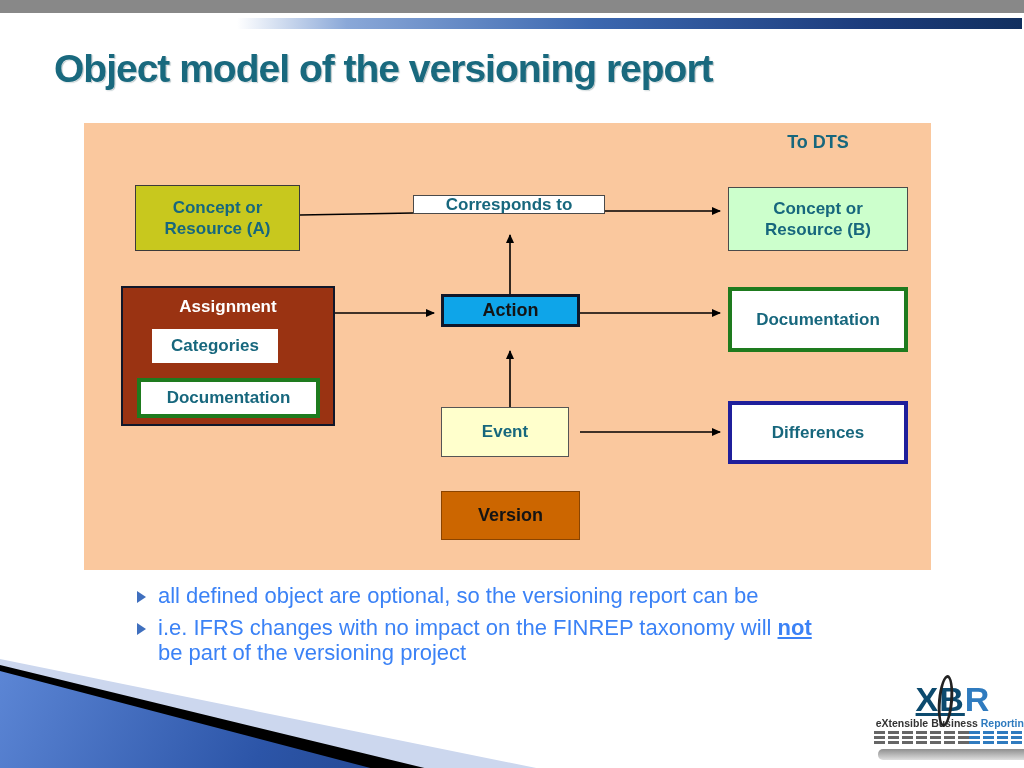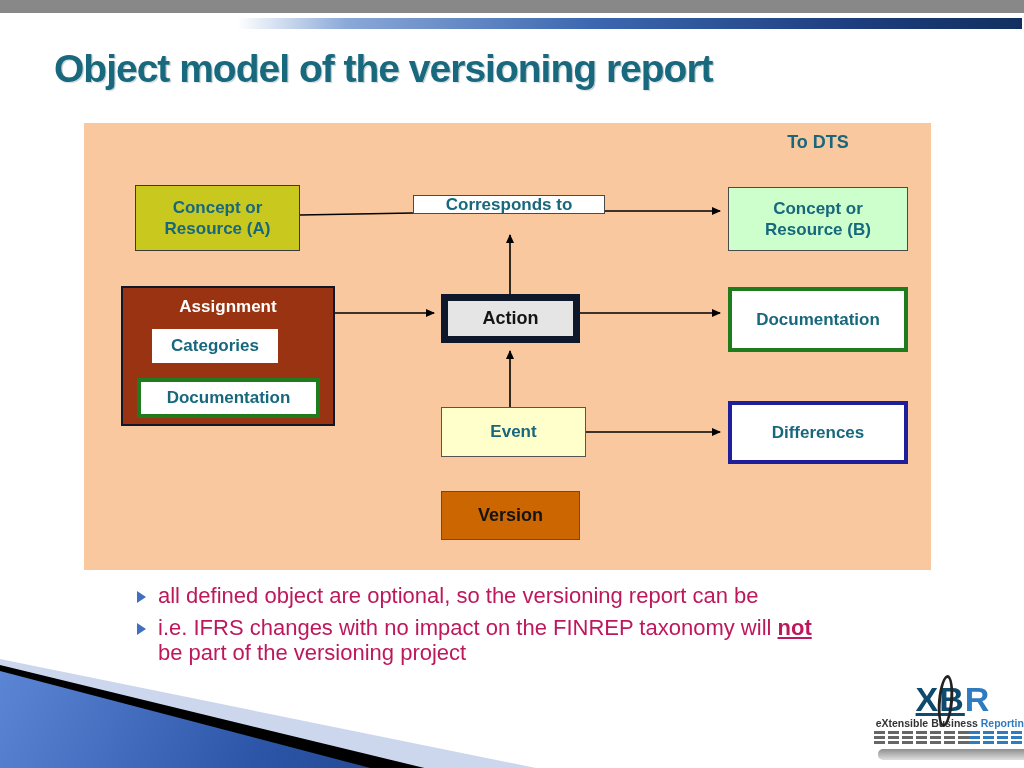--- a/index.html
+++ b/index.html
@@ -32,28 +32,28 @@
     position:absolute; display:flex; flex-direction:column; align-items:center; justify-content:center;
     font-size:17px; font-weight:bold; color:#17677d; text-align:center; line-height:1.25;
   }
   .concept-a { left:51px;  top:62px;  width:165px; height:66px; background:#c8c81e; border:1px solid #3a3a3a; }
   .corresponds { left:329px; top:72px; width:192px; height:19px; background:#ffffff; border:1px solid #4a4a4a; }
   .concept-b { left:644px; top:64px;  width:180px; height:64px; background:#ccffcc; border:1px solid #4a4a4a; }
   .assignment { left:37px; top:163px; width:214px; height:140px; background:#9a3312; border:2px solid #0f172a; position:absolute; }
   .assignment-title { margin-top:9px; text-align:center; font-size:17px; font-weight:bold; color:#ffffff; }
   .categories { left:29px; top:41px; width:126px; height:34px; background:#ffffff; }
   .assign-doc { left:14px; top:90px; width:183px; height:40px; background:#ffffff; border:4px solid #1e7b1e; }
-  .action  { left:357px; top:171px; width:139px; height:49px; background:#e5e5e5; border:7px solid #0f172a; color:#141414; font-size:18px; }
-  .event   { left:357px; top:284px; width:145px; height:50px; background:#ffffcc; border:1px solid #555555; }
+  .action  { left:357px; top:171px; width:139px; height:33px; background:#0ea5e9; border:3px solid #0f172a; color:#141414; font-size:18px; }
+  .event   { left:357px; top:284px; width:128px; height:50px; background:#ffffcc; border:1px solid #555555; }
   .version { left:357px; top:368px; width:139px; height:49px; background:#cc6600; border:1px solid #8a4400; color:#141414; font-size:18px; }
   .doc-right   { left:644px; top:164px; width:180px; height:65px; background:#ffffff; border:4px solid #1e7b1e; }
   .differences { left:644px; top:278px; width:180px; height:63px; background:#ffffff; border:4px solid #1f1f9b; }
   .arrows { position:absolute; left:0; top:0; width:847px; height:447px; pointer-events:none; }
   
-  .bullets { position:absolute; left:137px; top:570px; width:800px; color:#be185d; }
+  .bullets { position:absolute; left:137px; top:570px; width:800px; color:#3b82f6; }
   .bullet { display:flex; margin-bottom:7px; }
   .tri {
     width:0; height:0; margin:8px 12px 0 0; flex:0 0 auto;
     border-left:9px solid #3f6fbe; border-top:6px solid transparent; border-bottom:6px solid transparent;
   }
   .btxt { font-size:22px; line-height:1.14; }
   .btxt .line { display:block; }
   .em { font-weight:bold; text-decoration:underline; }
   
   .logo-card { position:absolute; left:868px; top:668px; width:170px; height:62px; background:#ffffff; }

